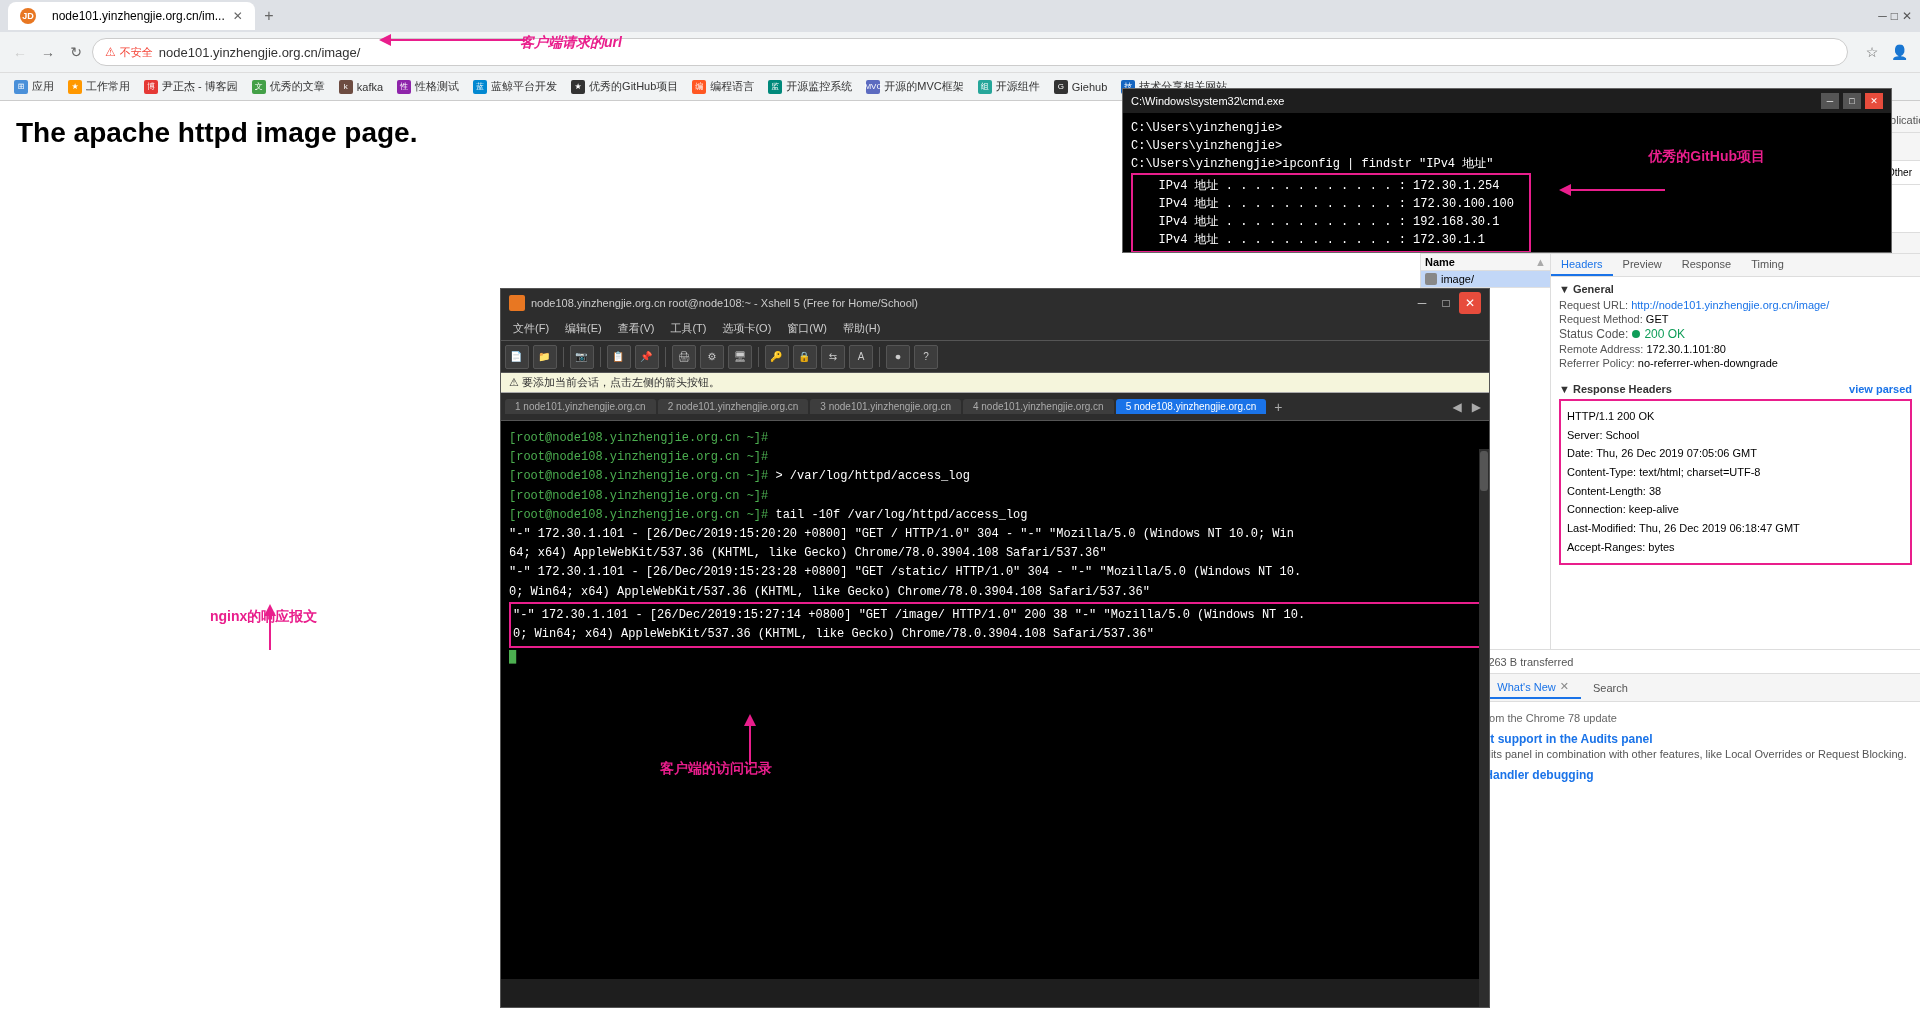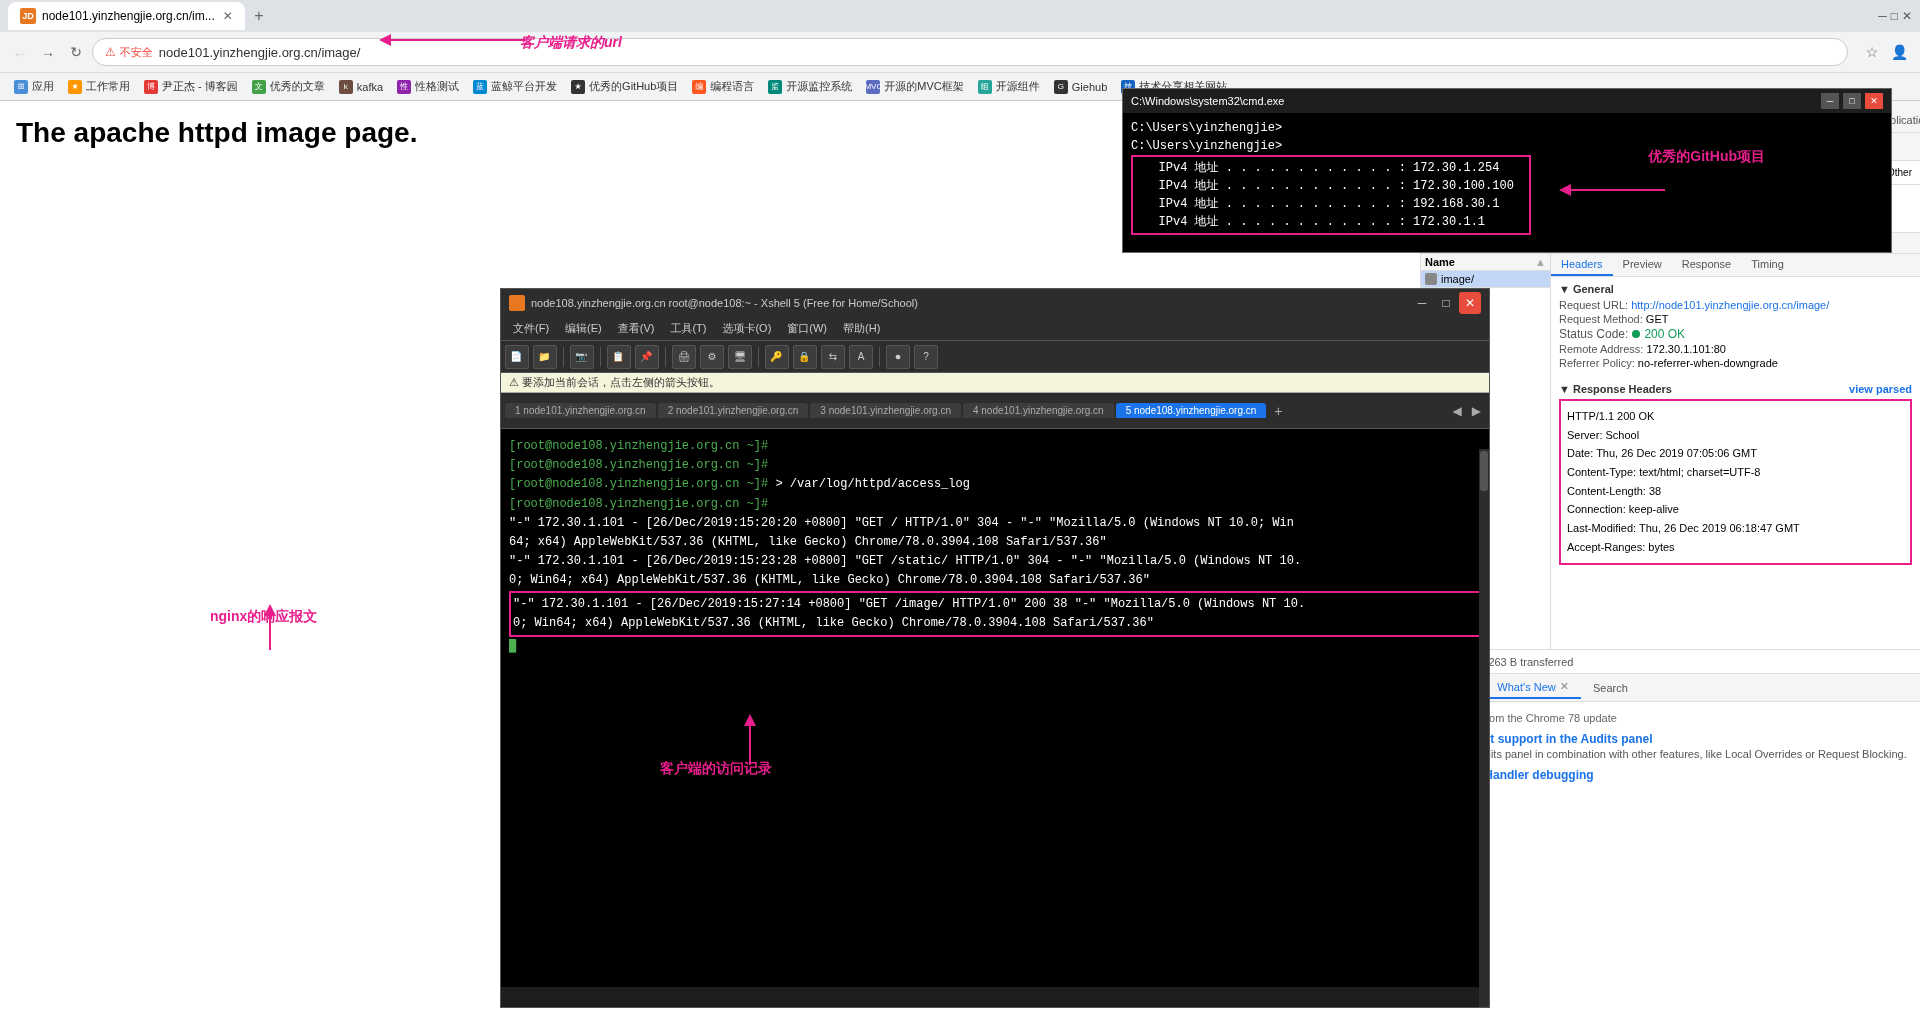--- a/index.html
+++ b/index.html
@@ -2,21 +2,21 @@
 <html><head>
   <meta charset="utf-8">
   <style>
     * { margin: 0; padding: 0; box-sizing: border-box; }
     body { font-family: Arial, sans-serif; font-size: 12px; background: #fff; width: 1920px; height: 1027px; overflow: hidden; position: relative; }
 
     
     .browser-chrome { width: 100%; background: #f1f3f4; border-bottom: 1px solid #ccc; }
     .browser-titlebar { display: flex; align-items: center; height: 32px; padding: 0 8px; background: #dee1e6; }
     .browser-tab { display: flex; align-items: center; background: #fff; border-radius: 8px 8px 0 0; padding: 0 12px; height: 28px; font-size: 12px; min-width: 200px; }
-    .browser-tab-icon { width: 16px; height: 16px; background: #e87722; border-radius: 2px; margin-right: 6px; font-size: 9px; color: #fff; display: flex; align-items: center; justify-content: center; font-weight: bold; }
+    .browser-tab-icon { width: 16px; height: 16px; background: #e87722; border-radius: 8px; margin-right: 16px; font-size: 9px; color: #fff; display: flex; align-items: center; justify-content: center; font-weight: bold; }
     .browser-tab-text { flex: 1; overflow: hidden; text-overflow: ellipsis; white-space: nowrap; font-size: 12px; }
     .browser-tab-close { margin-left: 8px; cursor: pointer; color: #666; }
     .browser-new-tab { width: 28px; height: 28px; display: flex; align-items: center; justify-content: center; cursor: pointer; color: #666; font-size: 16px; }
     .browser-controls { display: flex; align-items: center; height: 40px; padding: 0 8px; gap: 4px; }
     .nav-btn { width: 24px; height: 24px; display: flex; align-items: center; justify-content: center; cursor: pointer; color: #666; border-radius: 50%; font-size: 14px; }
     .nav-btn.disabled { color: #ccc; }
     .address-bar { flex: 1; height: 28px; border: 1px solid #ccc; border-radius: 14px; padding: 0 12px; font-size: 13px; background: #fff; display: flex; align-items: center; }
     .address-bar-lock { color: #f44336; margin-right: 4px; font-size: 12px; }
     .address-bar-url { color: #333; font-size: 13px; }
     .bookmarks-bar { height: 28px; display: flex; align-items: center; padding: 0 8px; gap: 2px; border-top: 1px solid #ddd; overflow: hidden; }
@@ -50,21 +50,21 @@
     .xshell-title { flex: 1; color: #ccc; font-size: 11px; }
     .xshell-controls { display: flex; gap: 2px; }
     .xshell-btn { width: 22px; height: 22px; display: flex; align-items: center; justify-content: center; cursor: pointer; color: #ccc; border-radius: 3px; font-size: 12px; }
     .xshell-btn.close { background: #e74c3c; color: #fff; }
     .xshell-menubar { background: #2d2d2d; height: 24px; display: flex; align-items: center; padding: 0 4px; border-bottom: 1px solid #555; }
     .xshell-menu-item { padding: 2px 8px; color: #ccc; font-size: 11px; cursor: pointer; }
     .xshell-toolbar { background: #2d2d2d; height: 32px; display: flex; align-items: center; padding: 0 4px; gap: 4px; border-bottom: 1px solid #555; }
     .xshell-toolbar-btn { width: 24px; height: 24px; background: #3d3d3d; border: 1px solid #555; display: flex; align-items: center; justify-content: center; cursor: pointer; color: #ccc; font-size: 10px; border-radius: 2px; }
     .xshell-conn-bar { background: #2a2a2a; height: 22px; display: flex; align-items: center; padding: 0 8px; font-size: 11px; color: #4CAF50; border-bottom: 1px solid #555; }
     .xshell-hint { background: #f5f5dc; height: 20px; display: flex; align-items: center; padding: 0 8px; font-size: 11px; color: #333; border-bottom: 1px solid #aaa; }
-    .xshell-tabs { background: #2d2d2d; height: 36px; display: flex; align-items: center; padding: 0 4px; gap: 2px; border-bottom: 1px solid #555; overflow: hidden; }
+    .xshell-tabs { background: #2d2d2d; height: 28px; display: flex; align-items: center; padding: 0 4px; gap: 2px; border-bottom: 1px solid #555; overflow: hidden; }
     .xshell-tab { padding: 2px 10px; font-size: 10px; color: #aaa; background: #3d3d3d; border-radius: 3px 3px 0 0; cursor: pointer; white-space: nowrap; }
     .xshell-tab.active { background: #1a73e8; color: #fff; }
     .xshell-tab-add { padding: 2px 6px; color: #aaa; cursor: pointer; font-size: 14px; }
     .xshell-content { background: #000; color: #fff; padding: 8px; font-family: 'Courier New', monospace; font-size: 12px; line-height: 1.6; height: calc(100% - 160px); overflow: auto; }
 
     
     .annot-text { position: absolute; color: #e91e8c; font-size: 14px; font-weight: bold; }
   </style>
 </head>
 <body>
@@ -368,20 +368,21 @@
     <span class="cmd-title">C:\Windows\system32\cmd.exe</span>
     <div class="cmd-controls">
       <div class="cmd-btn">─</div>
       <div class="cmd-btn">□</div>
       <div class="cmd-btn" style="background:#e74c3c;">✕</div>
     </div>
   </div>
   <div class="cmd-content">
     <div>C:\Users\yinzhengjie&gt;</div>
     <div>C:\Users\yinzhengjie&gt;</div>
+    <div>C:\Users\yinzhengjie&gt;ipconfig | findstr "IPv4 地址"</div>
     
     <div style="border:2px solid #e91e8c;padding:2px 4px;display:inline-block;min-width:400px;">
       <div>&nbsp;&nbsp; IPv4 地址 . . . . . . . . . . . . : 172.30.1.254</div>
       <div>&nbsp;&nbsp; IPv4 地址 . . . . . . . . . . . . : 172.30.100.100</div>
       <div>&nbsp;&nbsp; IPv4 地址 . . . . . . . . . . . . : 192.168.30.1</div>
       <div>&nbsp;&nbsp; IPv4 地址 . . . . . . . . . . . . : 172.30.1.1</div>
     </div>
     <div></div>
     
   </div>
@@ -459,20 +460,21 @@
       <div style="color:#aaa;cursor:pointer;padding:2px 4px;">◀</div>
       <div style="color:#aaa;cursor:pointer;padding:2px 4px;">▶</div>
     </div>
   </div>
 
   <div class="xshell-content">
     <div><span style="color:#4CAF50;">[root@node108.yinzhengjie.org.cn ~]#</span></div>
     <div><span style="color:#4CAF50;">[root@node108.yinzhengjie.org.cn ~]#</span></div>
     <div><span style="color:#4CAF50;">[root@node108.yinzhengjie.org.cn ~]#</span> &gt; /var/log/httpd/access_log</div>
     <div><span style="color:#4CAF50;">[root@node108.yinzhengjie.org.cn ~]#</span></div>
+    <div><span style="color:#4CAF50;">[root@node108.yinzhengjie.org.cn ~]#</span> tail -10f /var/log/httpd/access_log</div>
     <div>"-" 172.30.1.101 - [26/Dec/2019:15:20:20 +0800] "GET / HTTP/1.0" 304 - "-" "Mozilla/5.0 (Windows NT 10.0; Win<br>64; x64) AppleWebKit/537.36 (KHTML, like Gecko) Chrome/78.0.3904.108 Safari/537.36"</div>
     <div>"-" 172.30.1.101 - [26/Dec/2019:15:23:28 +0800] "GET /static/ HTTP/1.0" 304 - "-" "Mozilla/5.0 (Windows NT 10.<br>0; Win64; x64) AppleWebKit/537.36 (KHTML, like Gecko) Chrome/78.0.3904.108 Safari/537.36"</div>
 
     <div style="border:2px solid #e91e8c;padding:2px;display:block;">"-" 172.30.1.101 - [26/Dec/2019:15:27:14 +0800] "GET /image/ HTTP/1.0" 200 38 "-" "Mozilla/5.0 (Windows NT 10.<br>0; Win64; x64) AppleWebKit/537.36 (KHTML, like Gecko) Chrome/78.0.3904.108 Safari/537.36"</div>
     <div style="color:#4CAF50;">█</div>
   </div>
 
   <div style="position:absolute;right:0;top:160px;bottom:0;width:10px;background:#2d2d2d;">
     <div style="width:8px;height:40px;background:#555;margin:0 1px;border-radius:3px;position:absolute;top:2px;"></div>
   </div>

